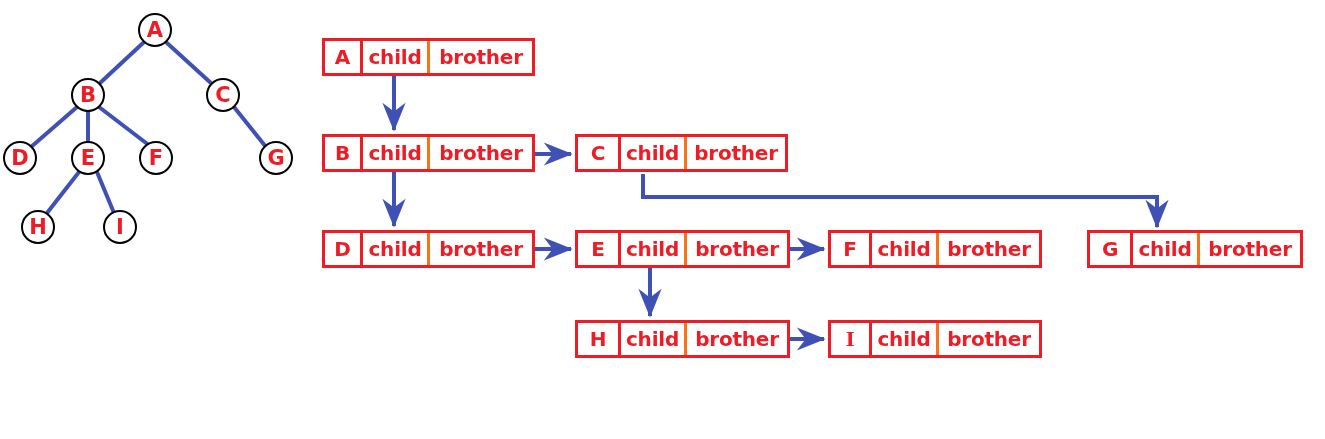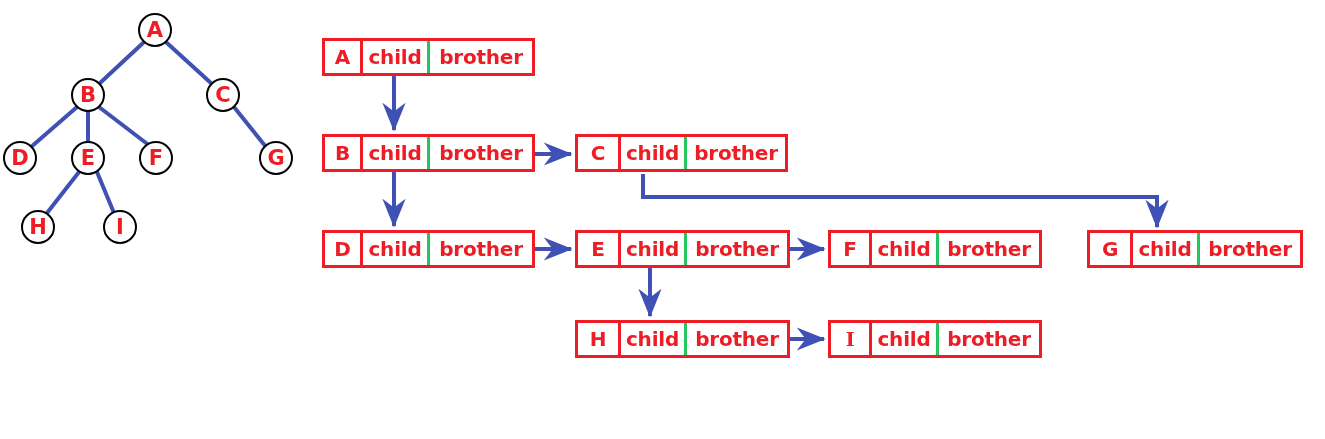--- a/index.html
+++ b/index.html
@@ -65,21 +65,21 @@
     font-family: "DejaVu Sans", sans-serif;
     font-weight: bold;
     font-size: 20px;
     letter-spacing: -0.2px;
     white-space: nowrap;
   }
   .ll-cell.key {
     border-right: 3px solid #ee1c25;
   }
   .ll-cell.child {
-    border-right: 3px solid #22c55e;
+    border-right: 3px solid #f97316;
   }
   .ll-cell.serif {
     font-family: "DejaVu Serif", serif;
     font-size: 19px;
   }
 </style>
 </head>
 <body>
 
 <div id="canvas">

